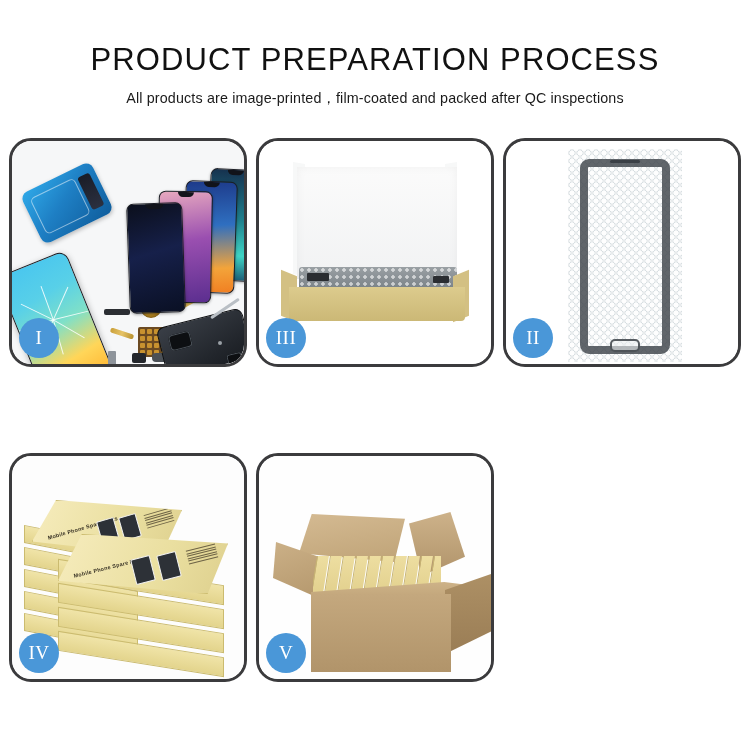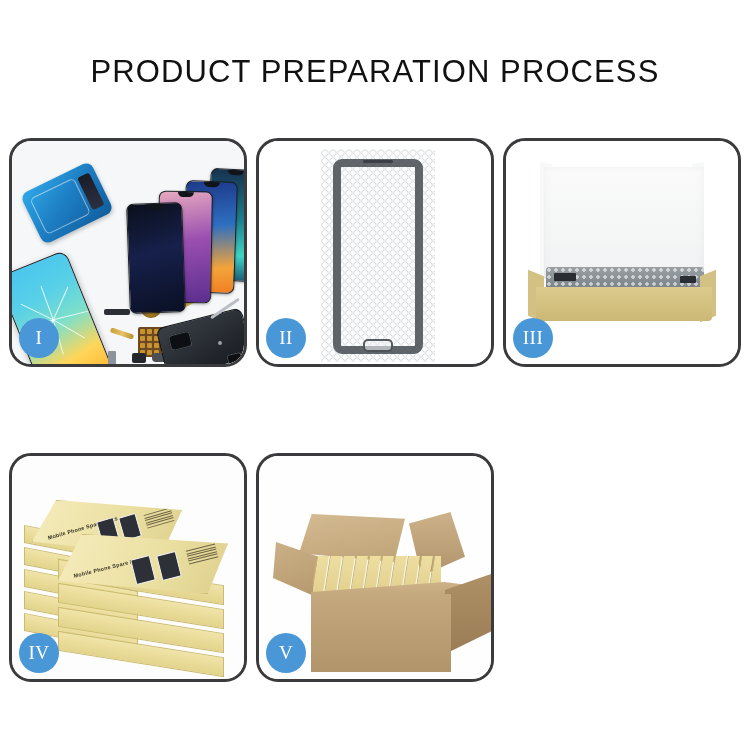--- a/index.html
+++ b/index.html
@@ -17,21 +17,21 @@
 
   
   .header {
     position: absolute;
     top: 0; left: 0;
     width: 750px;
     text-align: center;
   }
   .title {
     margin: 0;
-    padding-top: 54px;
+    padding-top: 42px;
     font-size: 31px;
     font-weight: 400;
     letter-spacing: 1.1px;
     color: #111111;
     font-family: "Liberation Sans", sans-serif;
     white-space: nowrap;
   }
   .subtitle {
     margin: 0;
     padding-top: 11px;
@@ -370,20 +370,21 @@
     position:absolute; left:150px; top:36px; width:66px; height:34px;
     background: linear-gradient(130deg,rgba(255,255,255,.9),rgba(235,240,245,.25));
     clip-path: polygon(20% 0, 100% 18%, 78% 100%, 0 70%);
   }
 </style>
 </head>
 <body>
 
 <div class="header">
   <h1 class="title">PRODUCT PREPARATION PROCESS</h1>
+  <p class="subtitle">All products are image-printed，film-coated and packed after QC inspections</p>
 </div>
 
 <div class="grid">
 
   <div class="panel">
     <div class="panel-stage">
       <div class="p1-bg"></div>
 
       <div class="blue-film"></div>
 
@@ -446,47 +447,47 @@
         <div class="cam2"></div>
       </div>
       <div class="part" style="left:206px; top:200px; width:4px; height:4px; border-radius:50%; background:#9aa0a6;"></div>
       <div class="part" style="left:196px; top:166px; width:34px; height:3px; background:#b9bfc5; transform:rotate(-34deg);"></div>
     </div>
     <div class="badge">I</div>
   </div>
 
   <div class="panel">
     <div class="panel-stage">
-      <div class="p2-bg"></div>
-      <div class="wrap-sheet">
-        <div class="bubbles"></div>
-        <div class="screen-outline">
-          <div class="home-btn"></div>
-        </div>
-      </div>
-    </div>
-    <div class="badge">II</div>
-  </div>
-
-  <div class="panel">
-    <div class="panel-stage">
       <div class="p3-bg"></div>
       <div class="foam-lidL"></div>
       <div class="foam-lidR"></div>
       <div class="foam"></div>
       <div class="inner-screen">
         <div class="sheen"></div>
         <div class="lbl"></div>
         <div class="lbl2"></div>
       </div>
       <div class="kraft-left"></div>
       <div class="kraft-right"></div>
       <div class="kraft-front"></div>
     </div>
     <div class="badge">III</div>
+  </div>
+
+  <div class="panel">
+    <div class="panel-stage">
+      <div class="p2-bg"></div>
+      <div class="wrap-sheet">
+        <div class="bubbles"></div>
+        <div class="screen-outline">
+          <div class="home-btn"></div>
+        </div>
+      </div>
+    </div>
+    <div class="badge">II</div>
   </div>
 
   <div class="panel">
     <div class="panel-stage">
       <div class="p4-bg"></div>
       <div class="stack">
 
         <div class="ybox" style="left:6px; top:62px; width:112px; height:16px; transform:skewY(11deg);"></div>
         <div class="ybox" style="left:6px; top:84px; width:112px; height:16px; transform:skewY(11deg);"></div>
         <div class="ybox" style="left:6px; top:106px; width:112px; height:16px; transform:skewY(11deg);"></div>

